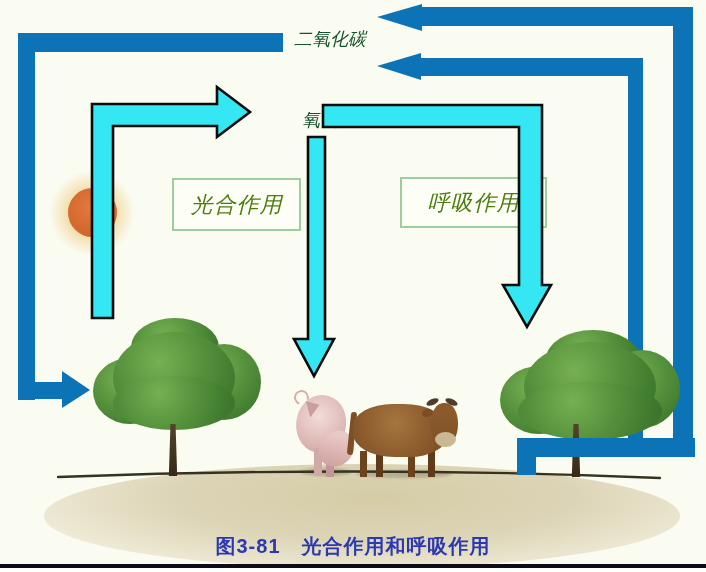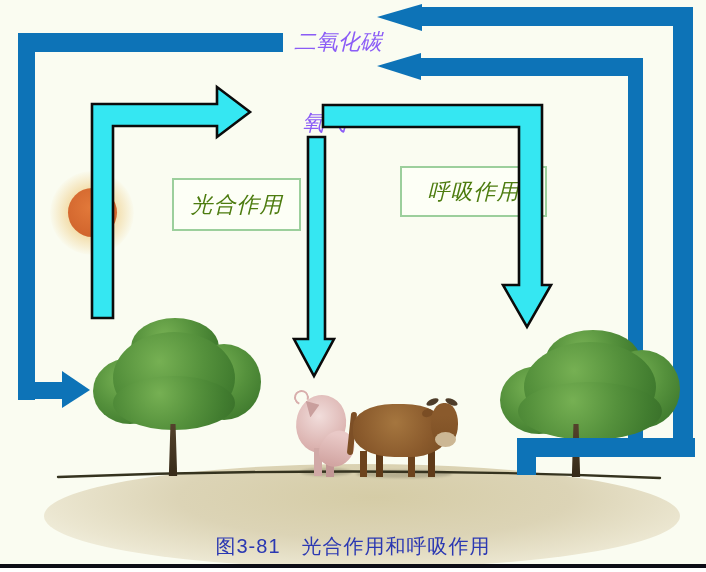--- a/index.html
+++ b/index.html
@@ -17,28 +17,28 @@
   .sun-core{left:68px;top:188px;width:49px;height:49px;border-radius:50%;
     background:radial-gradient(circle at 45% 40%,#e2793a 0%,#d4682f 60%,#c95d2a 100%);}
 
   
   .ground{left:44px;top:464px;width:636px;height:104px;border-radius:50%;
     background:radial-gradient(ellipse at 52% 32%,#d5cca6 0%,#dcd4b6 42%,#ebe6d0 70%,rgba(250,252,241,0) 98%);}
 
   
   .proc-box{border:2px solid #9ccf9c;background:#fdfff6;display:flex;align-items:center;justify-content:center;}
   .box-photo{left:172px;top:178px;width:125px;height:49px;}
-  .box-resp{left:400px;top:166px;width:143px;height:47px;align-items:center;}
+  .box-resp{left:400px;top:177px;width:143px;height:47px;align-items:center;}
   .proc-box span{
     font-family:"Liberation Serif","DejaVu Serif",serif;font-style:italic;
     font-size:22px;color:#4d7c0f;letter-spacing:1px;white-space:nowrap;}
 
   
   .gas-label{font-family:"Liberation Serif","DejaVu Serif",serif;font-style:italic;
-    font-size:22px;color:#8b5cf6;white-space:nowrap;}
+    font-size:18px;color:#14532d;white-space:nowrap;}
   .lbl-co2{left:294px;top:27px;}
   .lbl-o2{left:302px;top:108px;}
 
   
   .tree{position:absolute;}
   .lobe{position:absolute;border-radius:50%;
     background:radial-gradient(circle at 38% 32%,#76b053 0%,#55913c 45%,#417c2f 78%,#386e29 100%);}
   .trunk{position:absolute;background:linear-gradient(#54422c,#362a18);
     clip-path:polygon(34% 0,66% 0,76% 100%,24% 100%);}
   .tree-left{left:93px;top:318px;width:168px;height:160px;}
@@ -81,21 +81,21 @@
   .cow .ear{position:absolute;left:76px;top:11px;width:11px;height:8px;background:#7a4d24;border-radius:50%;transform:rotate(-15deg);}
   .cow .head{position:absolute;left:85px;top:5px;width:27px;height:43px;border-radius:46% 46% 50% 50%;
     background:linear-gradient(#8a5a2c 30%,#7c4f24);}
   .cow .muzzle{position:absolute;left:89px;top:34px;width:21px;height:15px;border-radius:50%;background:#ccb794;}
   .cow .leg{position:absolute;top:53px;width:7px;height:26px;background:#6d431d;}
   .cow .lg1{left:14px;} .cow .lg2{left:30px;background:#5f3a18;}
   .cow .lg3{left:62px;} .cow .lg4{left:82px;background:#5f3a18;}
 
   
   .caption{left:353px;top:533px;transform:translateX(-50%);
-    font-size:20px;font-weight:normal;color:#2b38b2;letter-spacing:1px;white-space:nowrap;}
+    font-size:20px;font-weight:bold;color:#2b38b2;letter-spacing:1px;white-space:nowrap;}
   .bottom-rule{left:0;top:564px;width:706px;height:4px;background:#0d0d16;}
   .bottom-margin{left:0;top:568px;width:706px;height:4px;background:#ffffff;}
 
   .co2-fill{fill:#0d73b7;}
   .o2-shape{fill:#35e7f2;stroke:#0b0b0b;stroke-width:2.6;stroke-linejoin:miter;}
   .ground-line{fill:none;stroke:#35331f;stroke-width:2.4;stroke-linecap:round;}
 </style>
 </head>
 <body>
 

